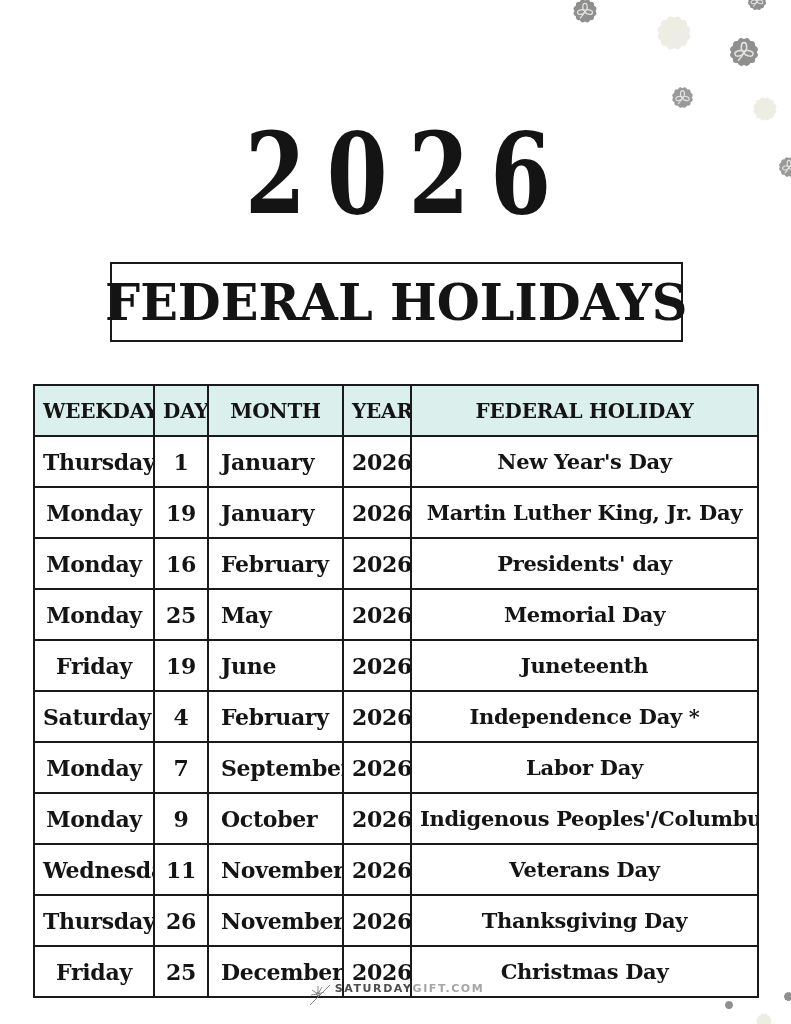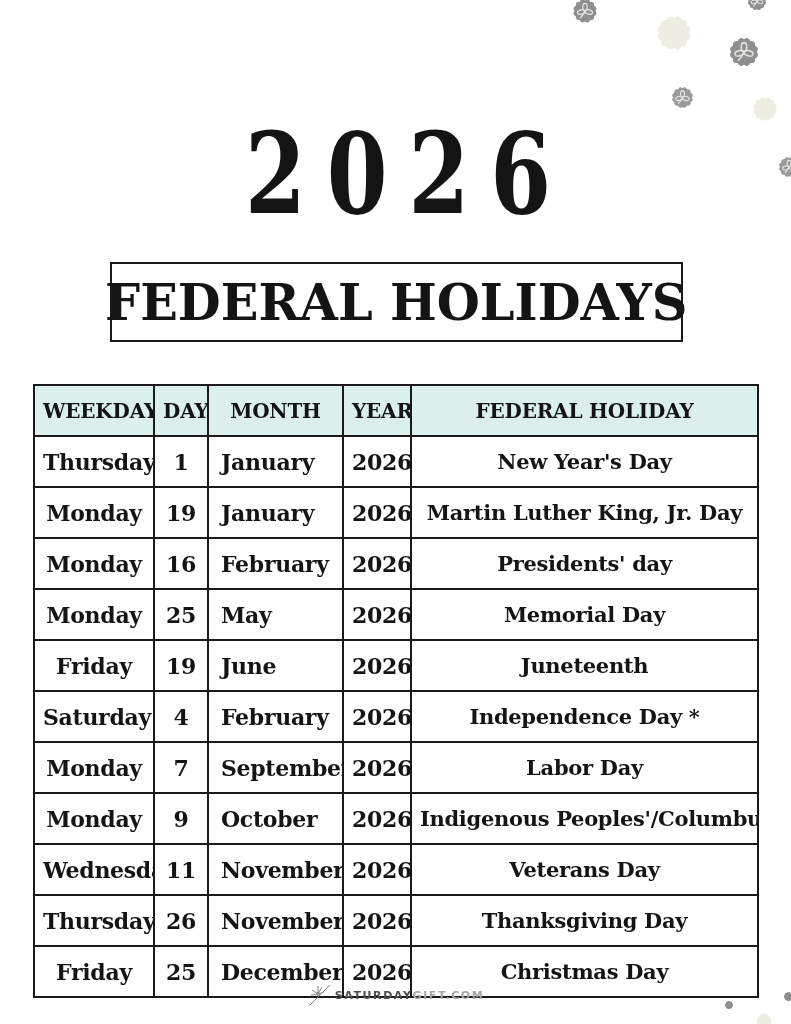--- a/index.html
+++ b/index.html
@@ -61,21 +61,21 @@
     position:absolute;left:135px;top:857px;width:522px;height:50px;
     border:2px solid #222;box-sizing:border-box;
     display:flex;align-items:center;justify-content:center;
   }
   .footnote-box .footnote-text{
     font-size:21px;font-weight:bold;letter-spacing:-0.2px;white-space:nowrap;
   }
   
   .footer-brand{
     position:absolute;left:0;top:982px;width:791px;
-    display:flex;align-items:center;justify-content:center;gap:2px;
+    display:flex;justify-content:center;gap:2px;
     font-family:"DejaVu Sans","Liberation Sans",sans-serif;
   }
   .footer-brand .brand-text{font-size:11px;letter-spacing:1.6px;}
   .footer-brand .brand-primary{color:#4d4d4d;font-weight:bold;}
   .footer-brand .brand-secondary{color:#a5a5a5;font-weight:bold;}
   
   .decor{position:absolute;pointer-events:none;}
 </style>
 </head>
 <body>

